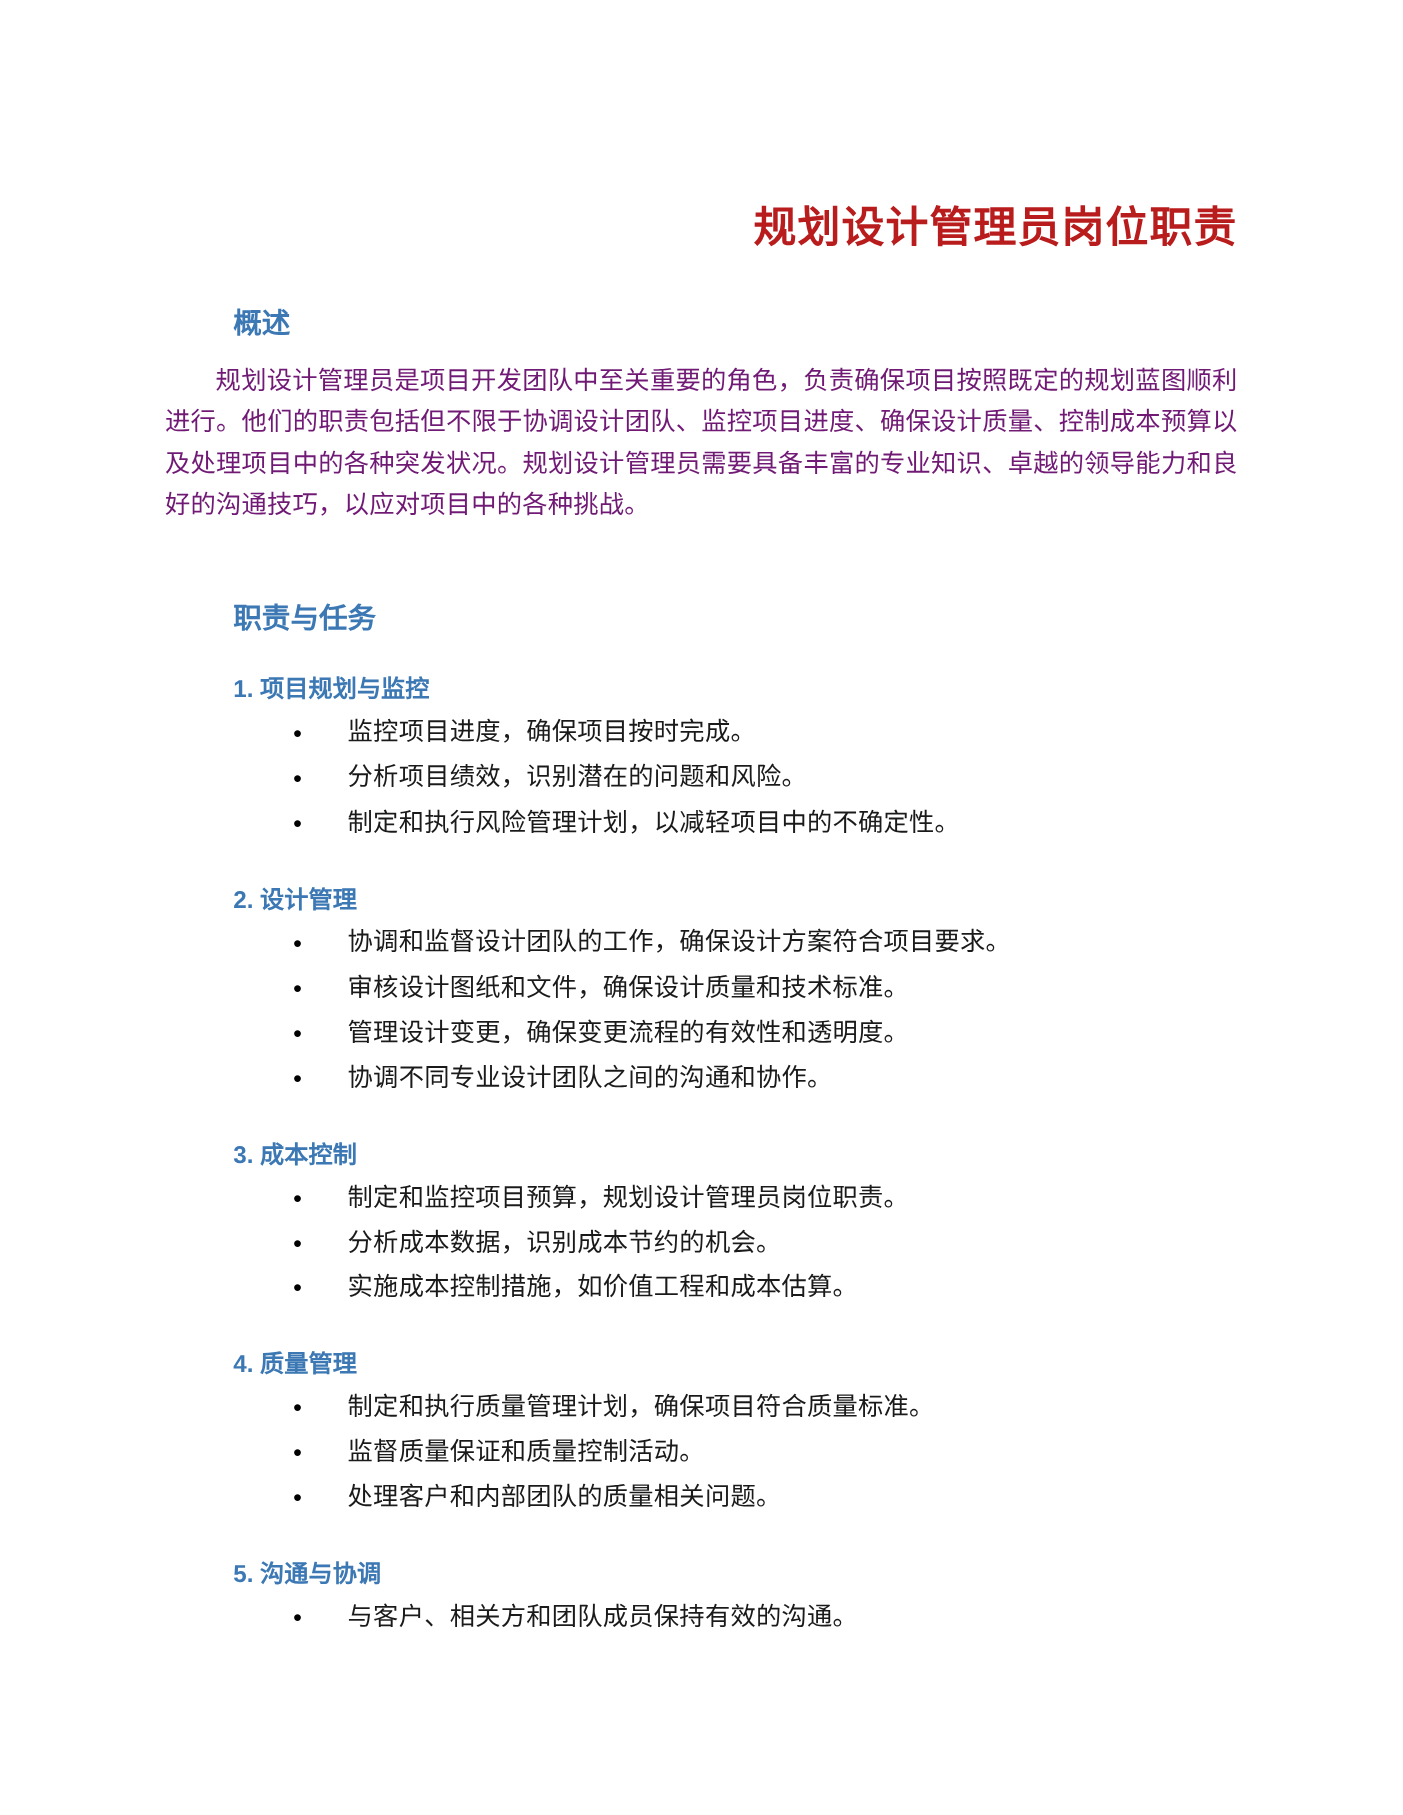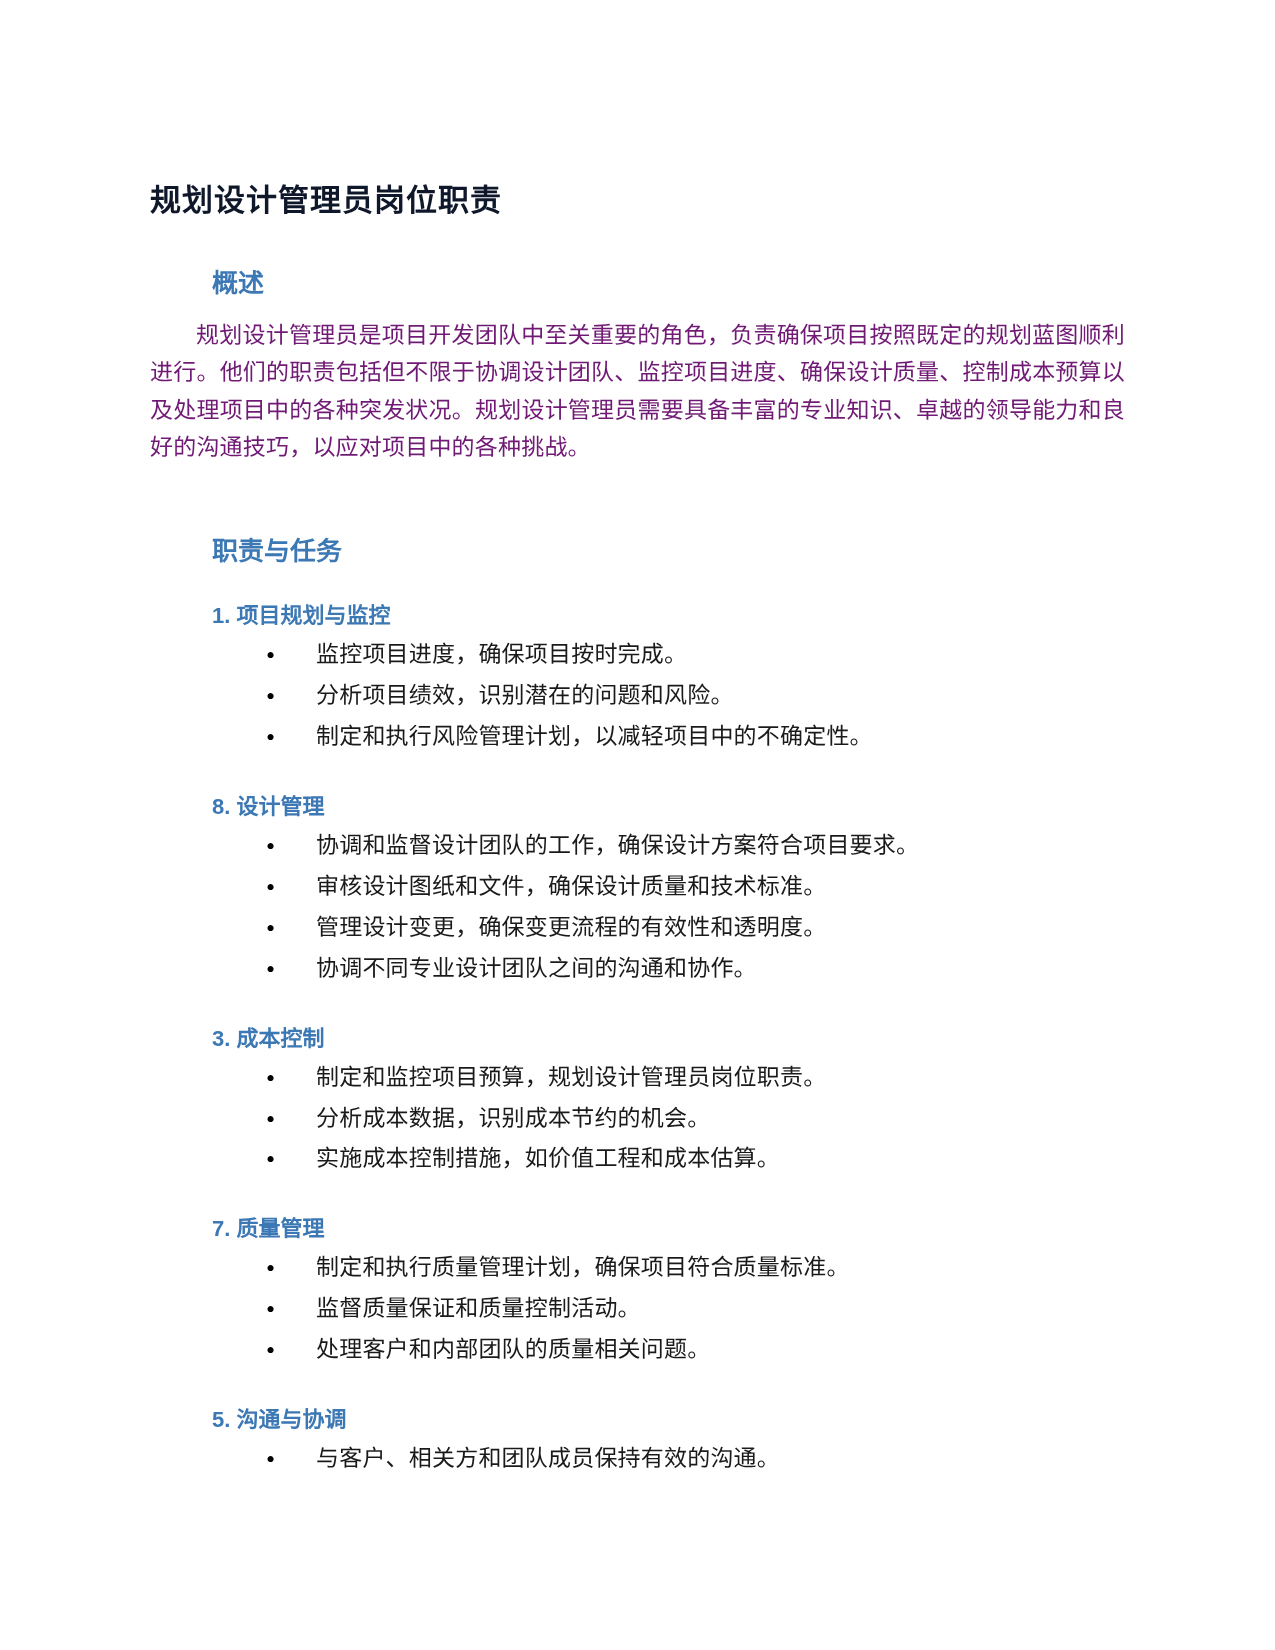--- a/index.html
+++ b/index.html
@@ -14,23 +14,23 @@
   .page {
     width: 1275px;
     height: 1650px;
     box-sizing: border-box;
     padding: 175px 150px 60px 150px;
     position: relative;
     background: #ffffff;
     overflow: hidden;
   }
   .doc-title {
-    text-align: left;
-    color: #0f172a;
-    font-size: 31px;
+    text-align: right;
+    color: #b91c1c;
+    font-size: 39px;
     font-weight: bold;
     letter-spacing: 1px;
     margin: 0 0 42px 0;
     font-family: "Liberation Sans", "DejaVu Sans", sans-serif;
   }
   h2.section-heading {
     color: #3C78B4;
     font-size: 26px;
     font-weight: bold;
     margin: 0 0 18px 0;
@@ -92,36 +92,36 @@
 
   <h2 class="section-heading spaced">职责与任务</h2>
 
   <h3 class="sub-heading">1. 项目规划与监控</h3>
   <ul class="bullets">
     <li>监控项目进度，确保项目按时完成。</li>
     <li>分析项目绩效，识别潜在的问题和风险。</li>
     <li>制定和执行风险管理计划，以减轻项目中的不确定性。</li>
   </ul>
 
-  <h3 class="sub-heading">8. 设计管理</h3>
+  <h3 class="sub-heading">2. 设计管理</h3>
   <ul class="bullets">
     <li>协调和监督设计团队的工作，确保设计方案符合项目要求。</li>
     <li>审核设计图纸和文件，确保设计质量和技术标准。</li>
     <li>管理设计变更，确保变更流程的有效性和透明度。</li>
     <li>协调不同专业设计团队之间的沟通和协作。</li>
   </ul>
 
   <h3 class="sub-heading">3. 成本控制</h3>
   <ul class="bullets">
     <li>制定和监控项目预算，规划设计管理员岗位职责。</li>
     <li>分析成本数据，识别成本节约的机会。</li>
     <li>实施成本控制措施，如价值工程和成本估算。</li>
   </ul>
 
-  <h3 class="sub-heading">7. 质量管理</h3>
+  <h3 class="sub-heading">4. 质量管理</h3>
   <ul class="bullets">
     <li>制定和执行质量管理计划，确保项目符合质量标准。</li>
     <li>监督质量保证和质量控制活动。</li>
     <li>处理客户和内部团队的质量相关问题。</li>
   </ul>
 
   <h3 class="sub-heading">5. 沟通与协调</h3>
   <ul class="bullets">
     <li>与客户、相关方和团队成员保持有效的沟通。</li>
   </ul>

